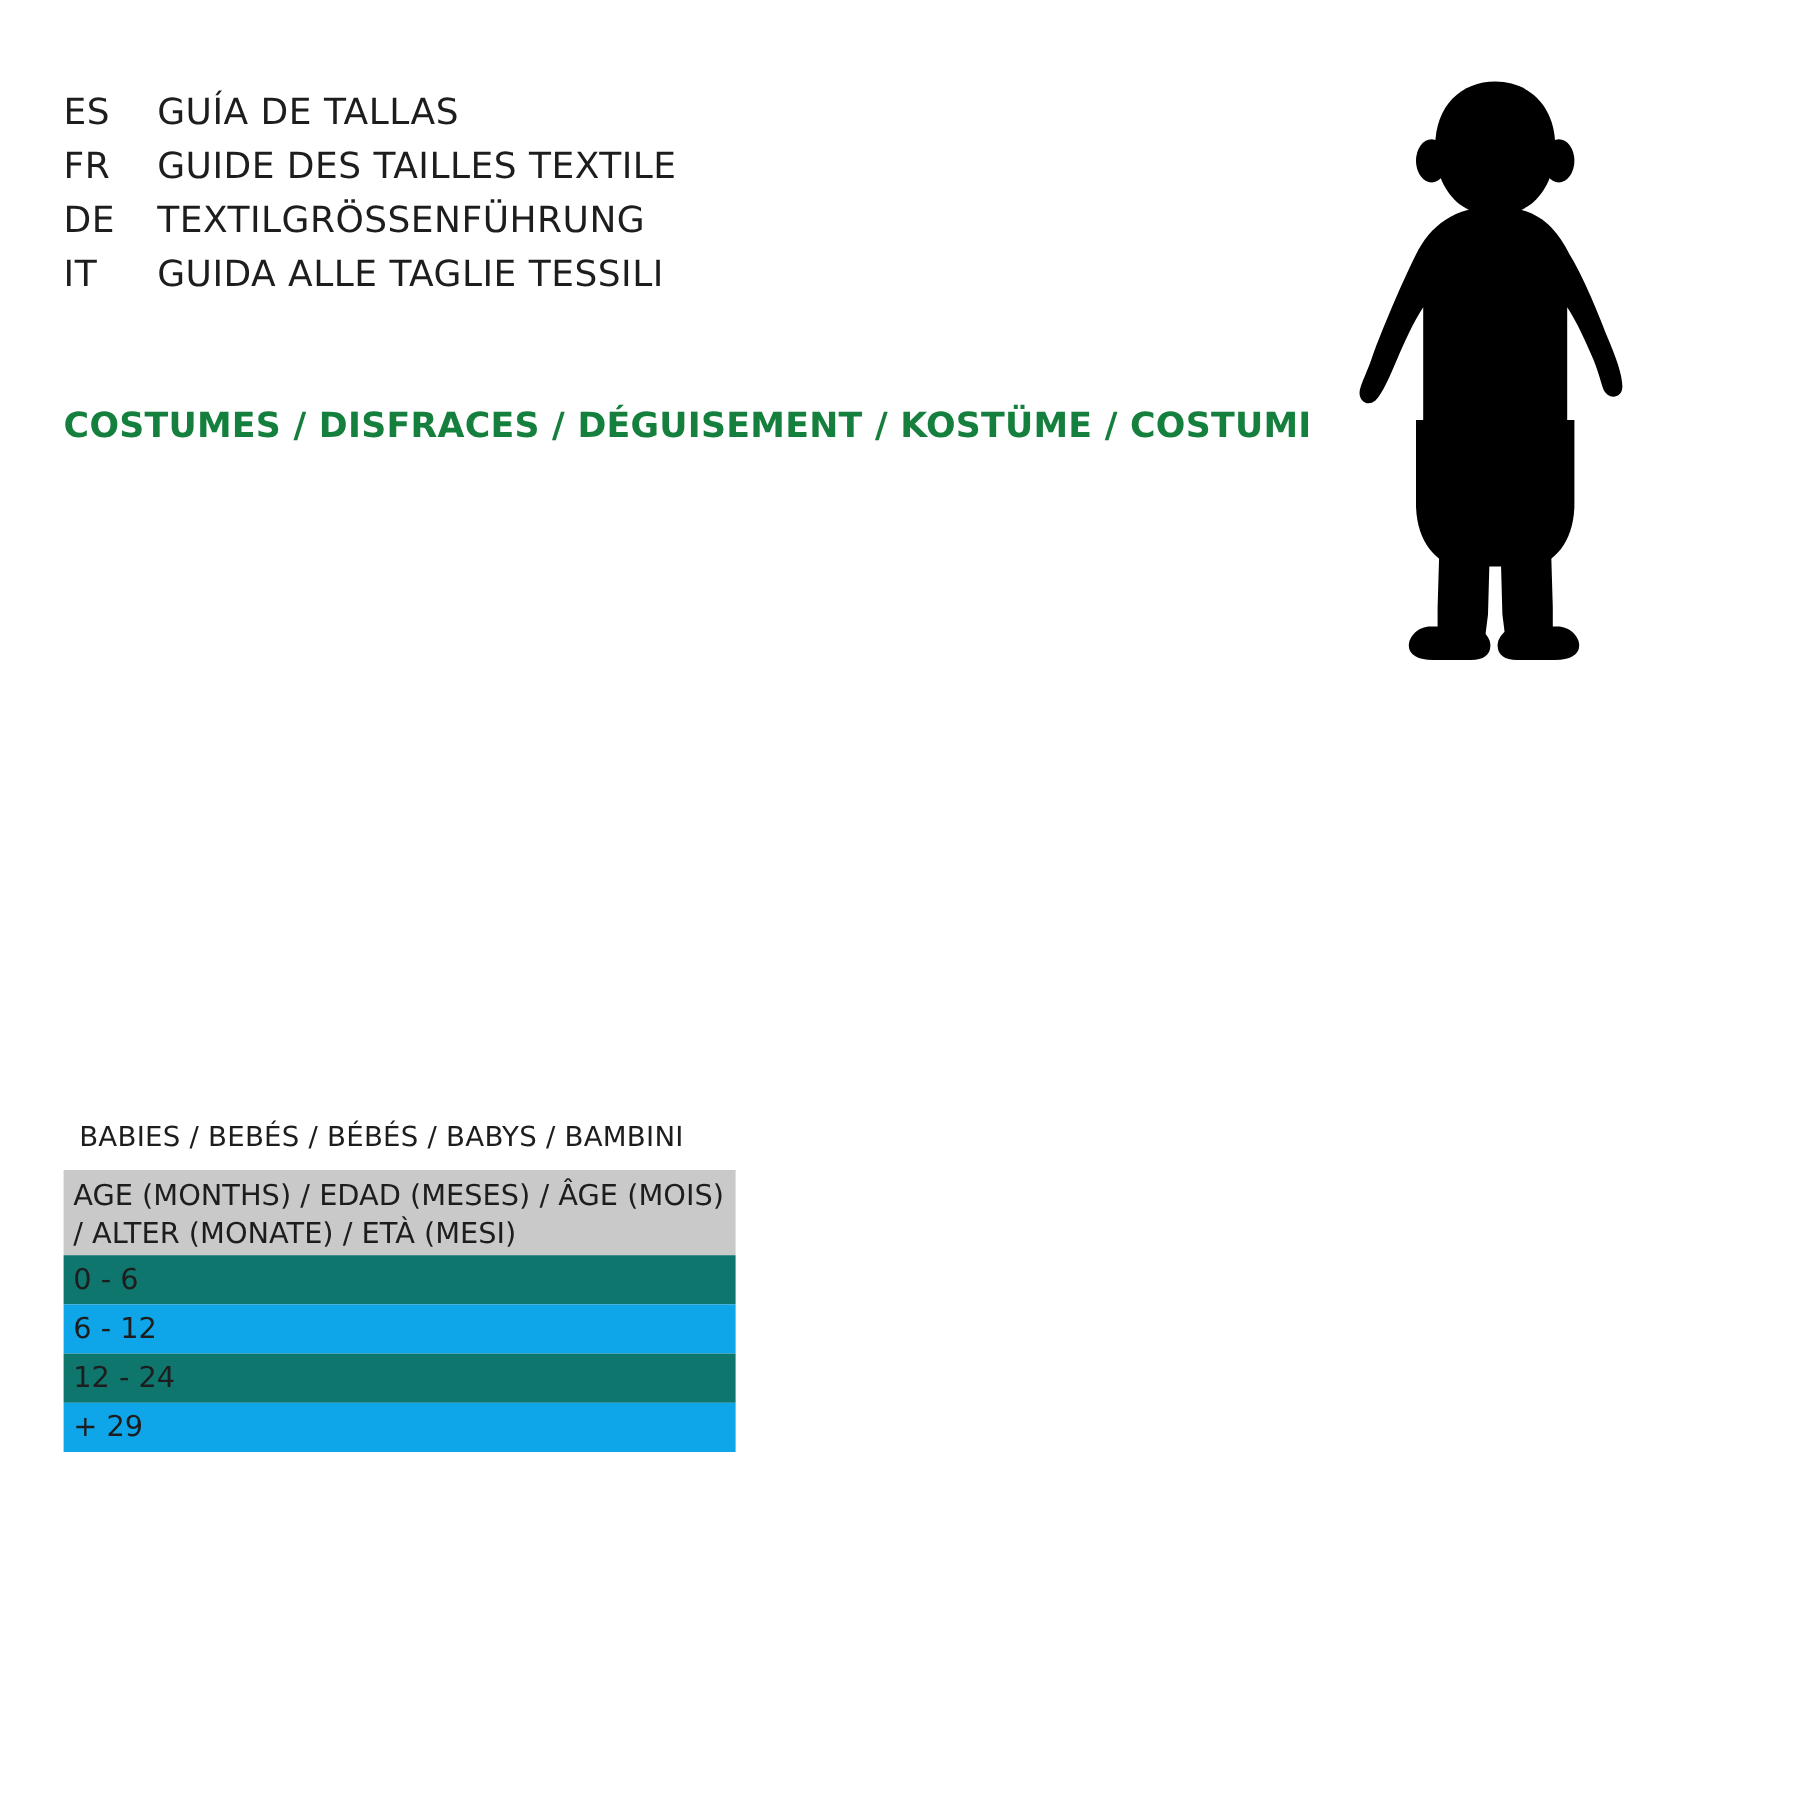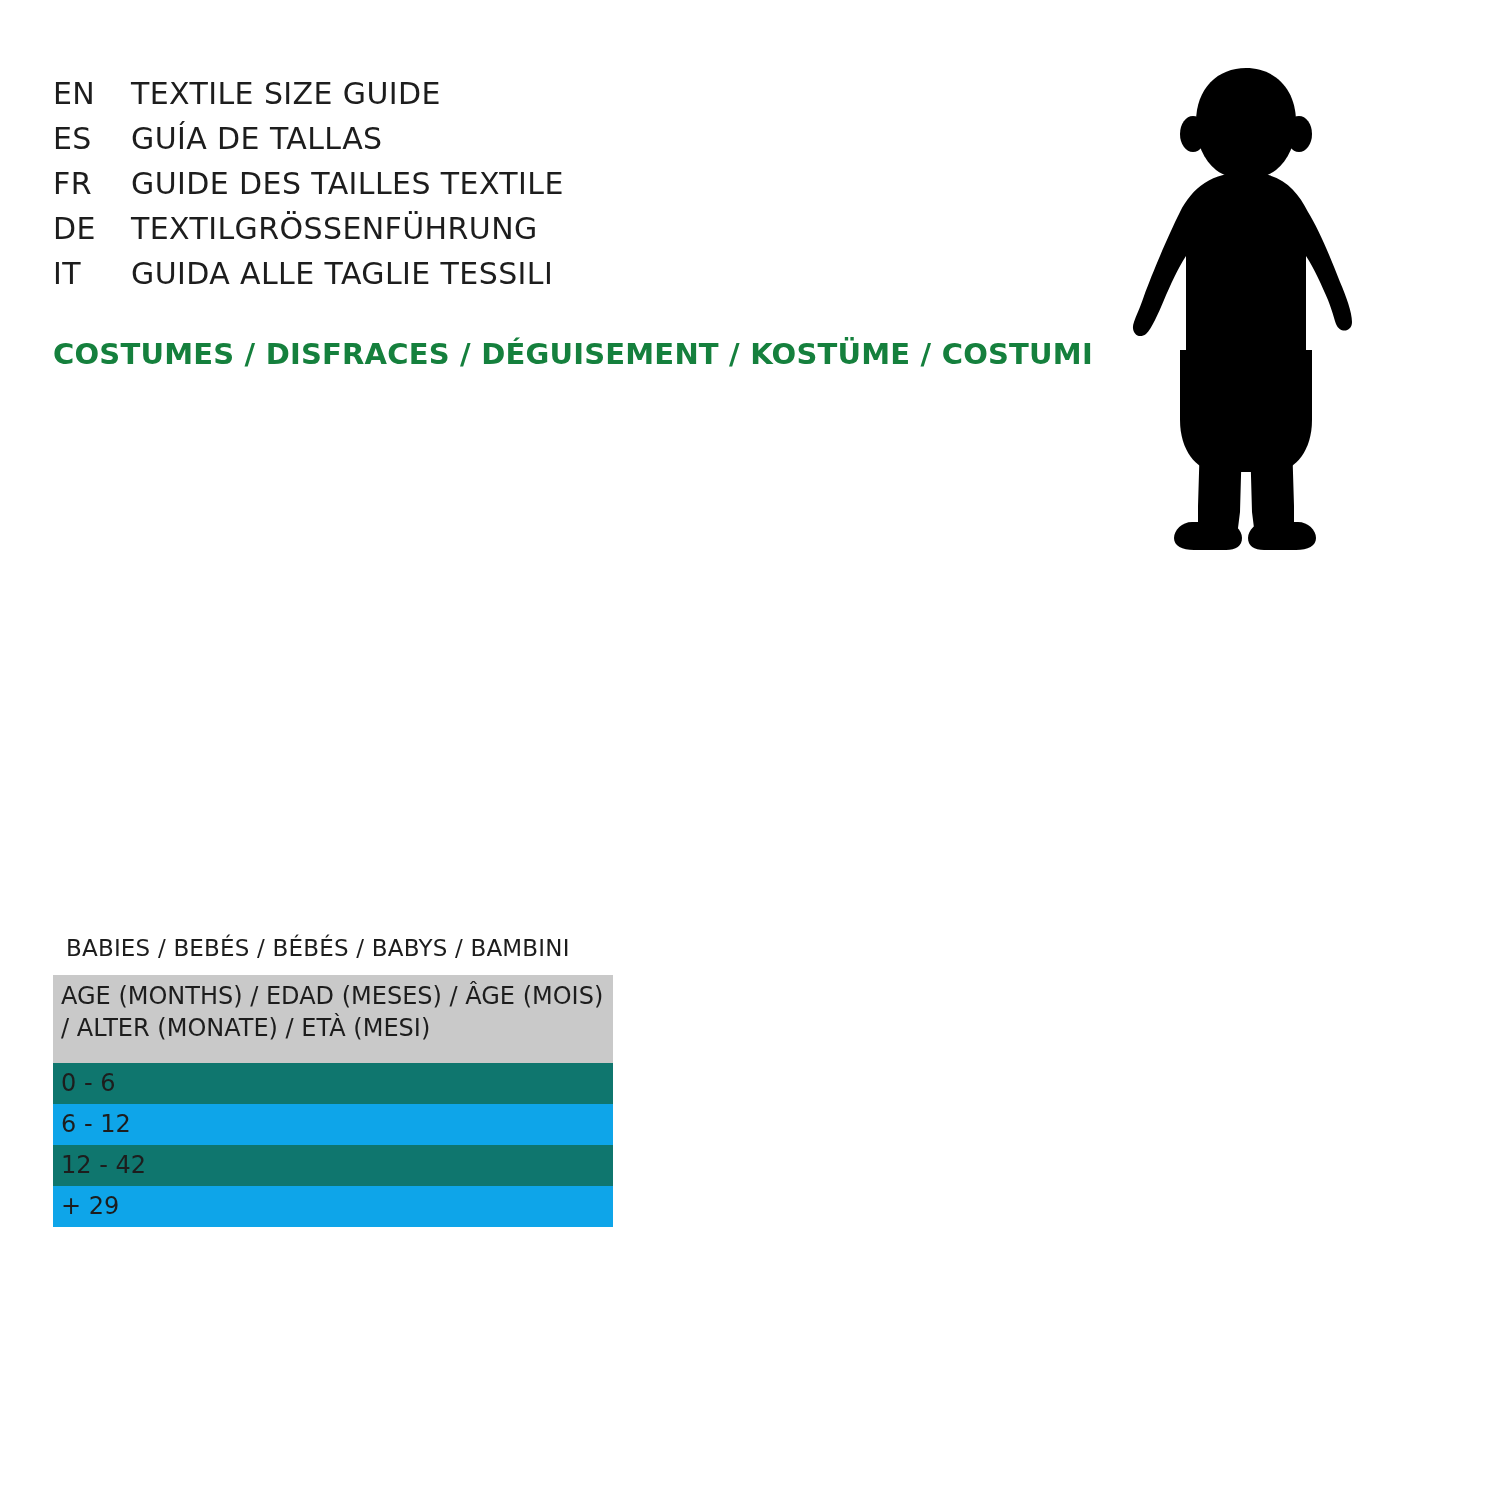--- a/index.html
+++ b/index.html
@@ -78,45 +78,41 @@
     border-collapse: collapse;
     width: 560px;
     table-layout: fixed;
   }
   table.size-table th {
     background: #c9c9c9;
     text-align: left;
     font-weight: normal;
     font-size: 24px;
     line-height: 32px;
-    padding: 5px 8px 19px 8px;
+    padding: 5px 8px 2px 8px;
     color: #1d1d1d;
   }
   table.size-table td {
     text-align: left;
     font-size: 24px;
     line-height: 30px;
     padding: 5px 8px 6px 8px;
     color: #1d1d1d;
   }
   table.size-table tr.odd td {
     background: #0f766e;
   }
   table.size-table tr.even td {
     background: #0ea5e9;
   }
 </style>
 </head>
 <body>
 
 <div id="lang-block">
-  <div class="lang-row">
-    <span class="lang-code">EN</span>
-    <span class="lang-text">TEXTILE SIZE GUIDE</span>
-  </div>
   <div class="lang-row">
     <span class="lang-code">ES</span>
     <span class="lang-text">GUÍA DE TALLAS</span>
   </div>
   <div class="lang-row">
     <span class="lang-code">FR</span>
     <span class="lang-text">GUIDE DES TAILLES TEXTILE</span>
   </div>
   <div class="lang-row">
     <span class="lang-code">DE</span>
@@ -189,20 +185,20 @@
       </tr>
     </thead>
     <tbody>
       <tr class="odd">
         <td>0 - 6</td>
       </tr>
       <tr class="even">
         <td>6 - 12</td>
       </tr>
       <tr class="odd">
-        <td>12 - 42</td>
+        <td>12 - 24</td>
       </tr>
       <tr class="even">
         <td>+ 29</td>
       </tr>
     </tbody>
   </table>
 </div>
 
 </body></html>

